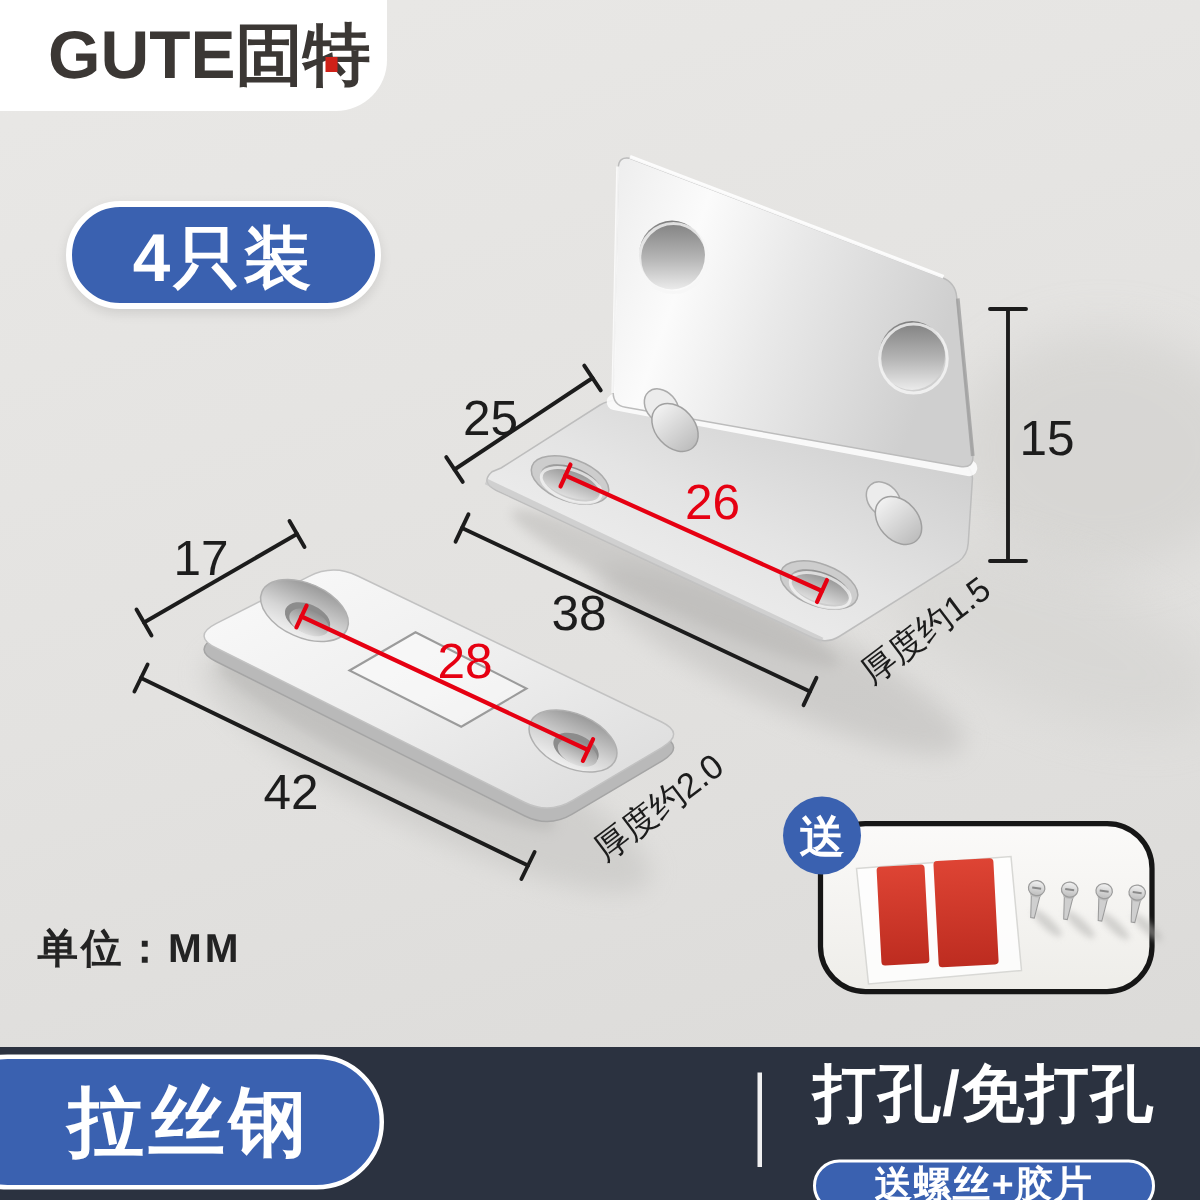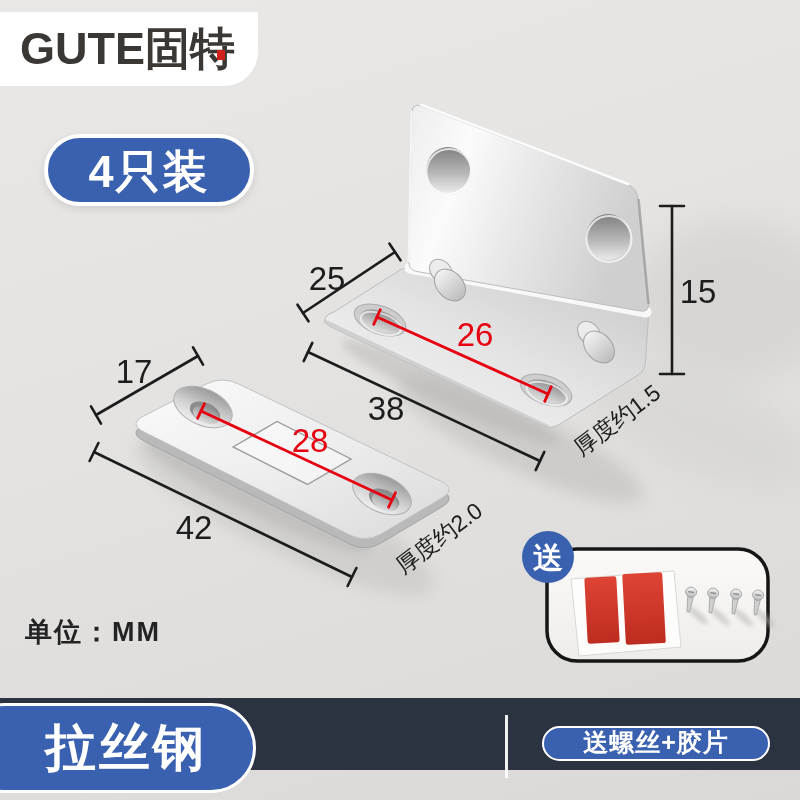--- a/index.html
+++ b/index.html
@@ -2,34 +2,34 @@
 <html><head>
 <meta charset="utf-8">
 <style>
   html,body{margin:0;padding:0;background:#ccc}
   body{font-family:"Liberation Sans","DejaVu Sans",sans-serif}
   .stage{position:relative;width:800px;height:800px;overflow:hidden;
          background:linear-gradient(163deg,#e9e8e6 0%,#e3e2e0 48%,#dad9d7 100%)}
   .scene{position:absolute;left:0;top:0}
 
   
-  .logo{position:absolute;left:0;top:12px;width:258px;height:74px;background:#ffffff;
+  .logo{position:absolute;left:0;top:0;width:258px;height:74px;background:#ffffff;
         border-bottom-right-radius:34px;display:flex;align-items:center;
-        padding-left:20px;box-sizing:border-box}
+        padding-left:32px;box-sizing:border-box}
   .logo-text{font-size:45px;font-weight:800;color:#3b3734;letter-spacing:0;white-space:nowrap}
   .logo-dot{position:absolute;left:217px;top:38px;width:8px;height:10px}
 
   
   .badge{position:absolute;left:44px;top:134px;width:202px;height:64px;border:4px solid #fff;
          border-radius:40px;display:flex;align-items:flex-end;justify-content:center;
          box-shadow:0 3px 8px rgba(0,0,0,.10)}
   .badge span{color:#fff;font-size:45px;font-weight:700;letter-spacing:2px}
 
   
-  .bar{position:absolute;left:0;top:698px;width:800px;height:72px}
+  .bar{position:absolute;left:0;top:698px;width:800px;height:102px}
   .pill1{position:absolute;left:-40px;top:5px;width:296px;height:90px;border:3px solid #fff;
          border-radius:48px;display:flex;align-items:center;justify-content:center;
          padding-left:36px;box-sizing:border-box}
   .pill1 span{color:#fff;font-size:51px;font-weight:700;letter-spacing:3px;white-space:nowrap}
   .material{position:absolute;left:280px;top:0;height:100px;display:flex;align-items:center;
             color:#fff;font-size:48px;font-weight:700;letter-spacing:1px;white-space:nowrap}
   .divider{position:absolute;left:505px;top:17px;width:3px;height:63px;background:rgba(255,255,255,.93)}
   .rightcol{position:absolute;left:538px;top:7px;width:236px;display:flex;flex-direction:column;align-items:center}
   .mount{color:#fff;font-size:42px;font-weight:700;letter-spacing:1px;line-height:47px;white-space:nowrap}
   .pill2{margin-top:21px;width:228px;height:35px;border:2px solid #fff;border-radius:19px;
@@ -270,19 +270,20 @@
   <div class="badge" style="background: rgb(58, 97, 176);">
     <span>4只装</span>
   </div>
 
   <div class="bar" style="background: rgb(43, 50, 64);">
     <div class="pill1" style="background: rgb(58, 97, 176);">
       <span>拉丝钢</span>
     </div>
     <div class="divider"></div>
     <div class="rightcol">
+      <div class="mount">打孔/免打孔</div>
       <div class="pill2" style="background: rgb(58, 97, 176);">
         <span>送螺丝+胶片</span>
       </div>
     </div>
   </div>
 
 </div>
 
 </body></html>

